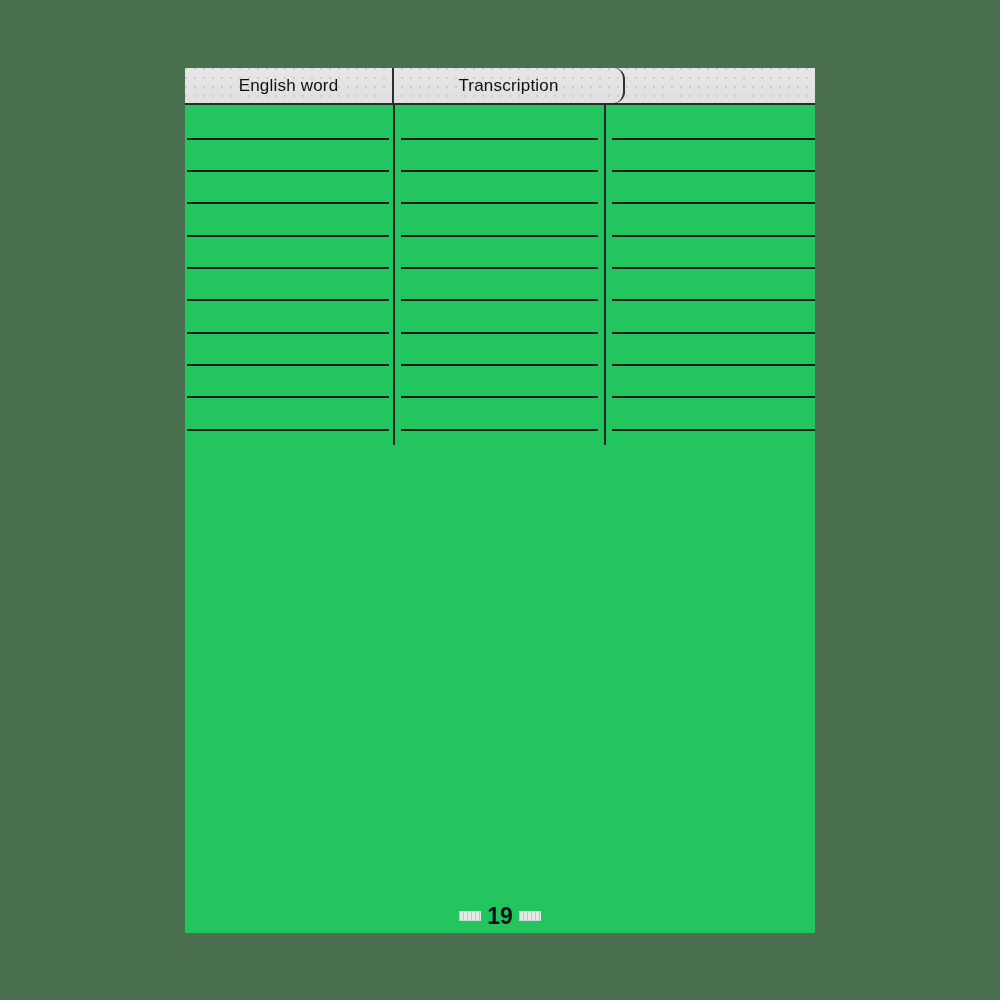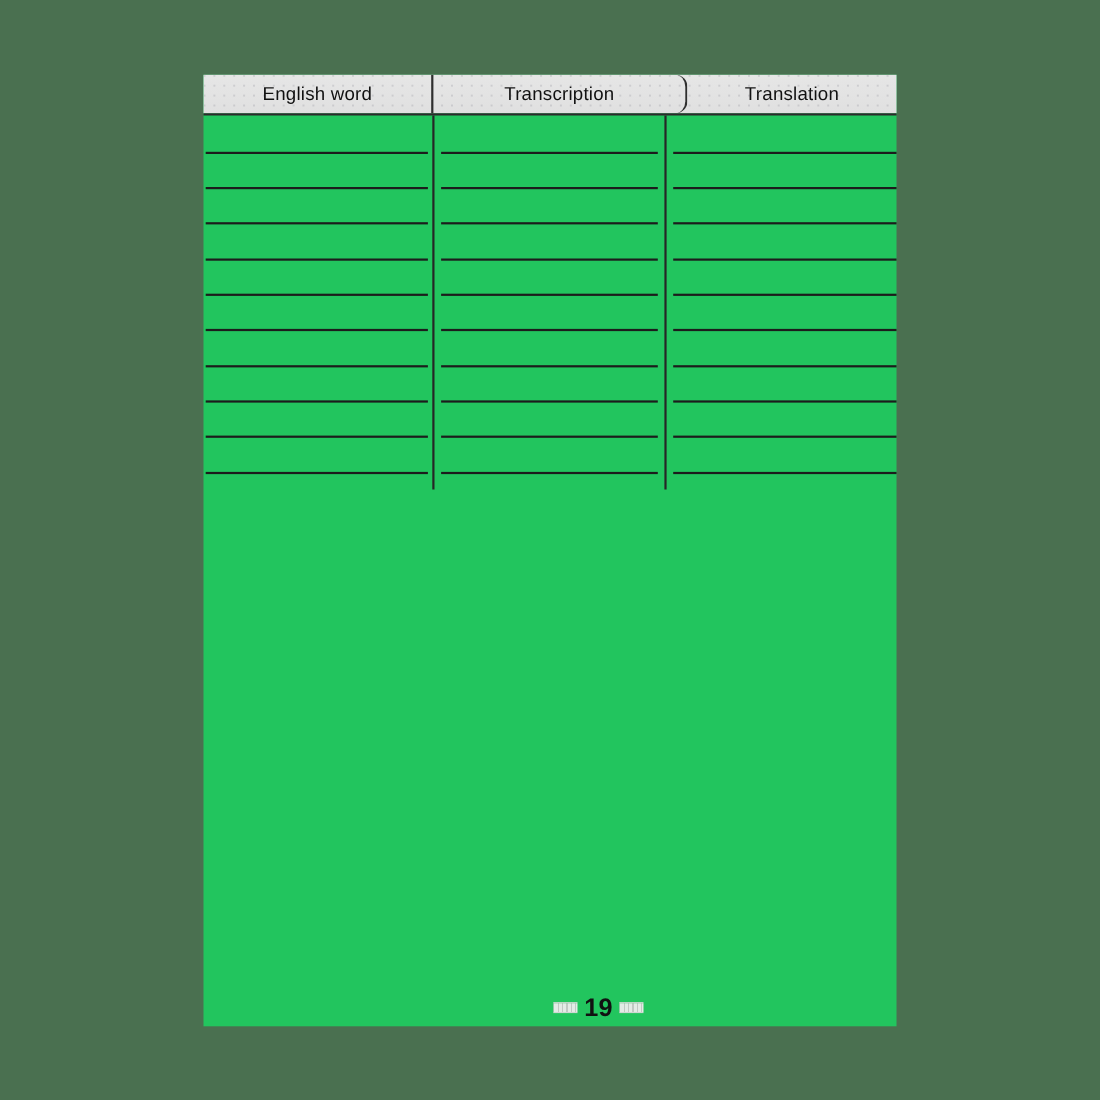--- a/index.html
+++ b/index.html
@@ -94,21 +94,20 @@
   .page-footer {
     position: absolute;
     left: 0;
     bottom: 3px;
     width: 630px;
     height: 28px;
     display: flex;
     align-items: center;
     justify-content: center;
     gap: 6px;
-    padding-left: 44px;
   }
   .footer-ornament {
     width: 22px;
     height: 8px;
     background:
       repeating-linear-gradient(90deg,
         #c9c9c9 0px, #c9c9c9 1px,
         #eeeeee 1px, #eeeeee 4px);
     border-top: 1px solid #d8d8d8;
     border-bottom: 1px solid #d8d8d8;
@@ -127,23 +126,20 @@
 <div class="page">
 
   <div class="vocab-table">
 
     <div class="table-head">
       <div class="head-cell c1">
         <span>English word</span>
       </div>
       <div class="head-cell c2">
         <span>Transcription</span>
-      </div>
-      <div class="head-cell c3">
-        <span>Translation</span>
       </div>
     </div>
 
     <div class="col-rule r1"></div>
     <div class="col-rule r2"></div>
 
     <div class="rows-layer" id="rows-layer">
         <div class="row-line seg1" style="top: 33px;"></div>
         <div class="row-line seg2" style="top: 33px;"></div>
         <div class="row-line seg3" style="top: 33px;"></div>

